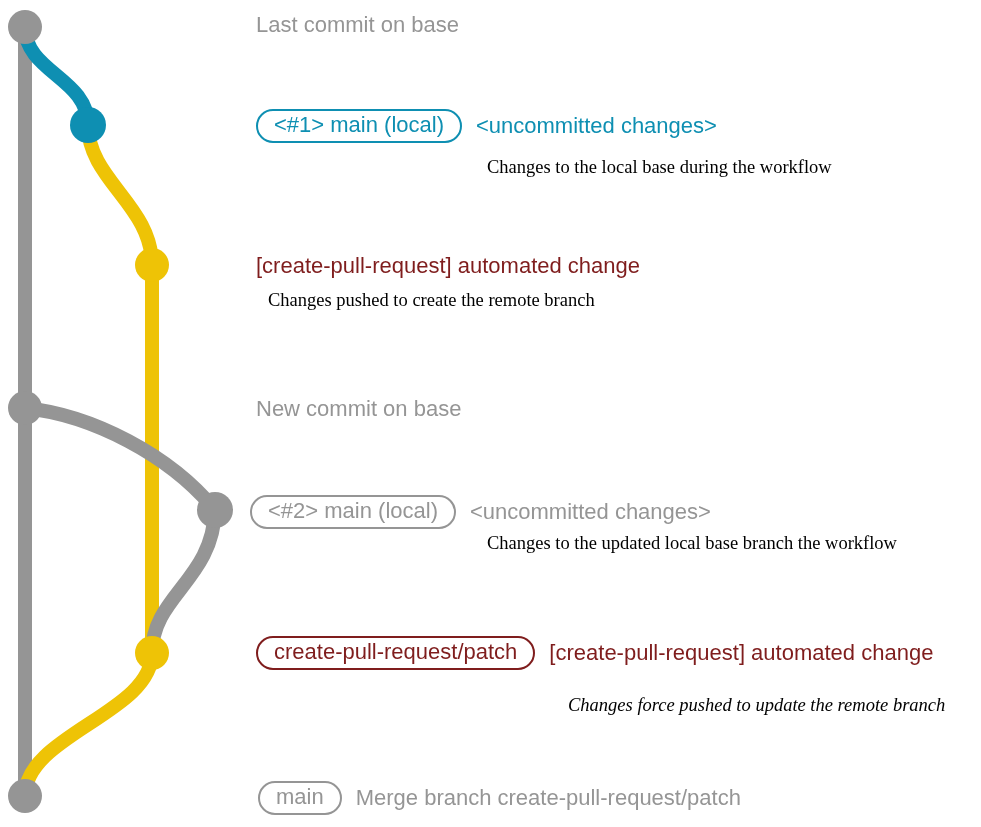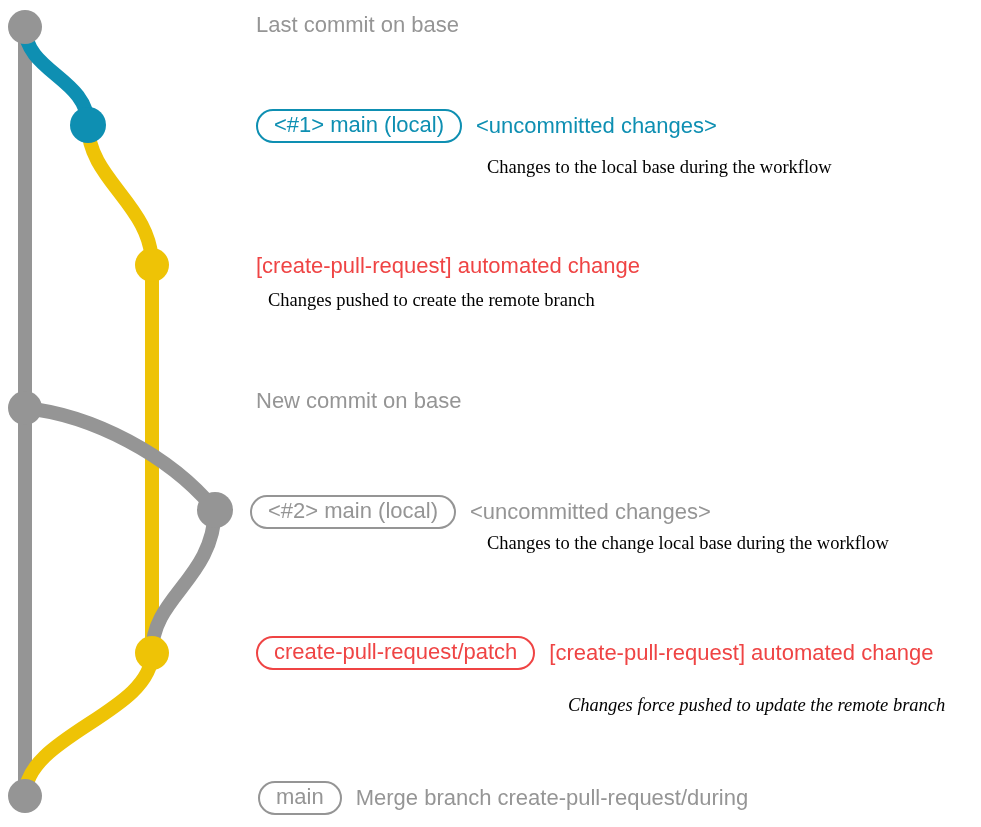--- a/index.html
+++ b/index.html
@@ -68,21 +68,21 @@
     font-family: "Liberation Sans", sans-serif;
     font-size: 22px;
     line-height: 1;
     background: #ffffff;
     margin-right: 14px;
   }
 
   .badge-text { position: relative; top: -1px; }
 
   .tone-blue   { color: #0e8fb2; }
-  .tone-yellow { color: #ef4444; }
+  .tone-yellow { color: #7f1d1d; }
   .tone-gray   { color: #959595; }
 </style>
 </head>
 <body>
 
 <svg id="graph-canvas" viewBox="0 0 981 827" width="981" height="827" xmlns="http://www.w3.org/2000/svg">
 
   <path d="M 25 27 L 25 796" fill="none" stroke="#959595" stroke-width="14" stroke-linecap="round"></path>
 
   <path d="M 25 27 C 25 72, 88 78, 88 125" fill="none" stroke="#0e8fb2" stroke-width="14" stroke-linecap="round"></path>
@@ -118,40 +118,40 @@
     </span>
     <span class="commit-title tone-blue">&lt;uncommitted changes&gt;</span>
   </div>
   <div class="desc" style="left:487px; top:156px;">Changes to the local base during the workflow</div>
 
   <div class="row" style="left:256px; top:253px;">
     <span class="commit-title tone-yellow">[create-pull-request] automated change</span>
   </div>
   <div class="desc" style="left:268px; top:289px;">Changes pushed to create the remote branch</div>
 
-  <div class="row" style="left:256px; top:388px;">
+  <div class="row" style="left:256px; top:396px;">
     <span class="commit-title tone-gray">New commit on base</span>
   </div>
 
   <div class="row" style="left:250px; top:495px;">
     <span class="badge tone-gray">
       <span class="badge-text">&lt;#2&gt; main (local)</span>
     </span>
     <span class="commit-title tone-gray">&lt;uncommitted changes&gt;</span>
   </div>
-  <div class="desc" style="left:487px; top:532px;">Changes to the change local base during the workflow</div>
+  <div class="desc" style="left:487px; top:532px;">Changes to the updated local base branch the workflow</div>
 
   <div class="row" style="left:256px; top:636px;">
     <span class="badge tone-yellow">
       <span class="badge-text">create-pull-request/patch</span>
     </span>
     <span class="commit-title tone-yellow">[create-pull-request] automated change</span>
   </div>
   <div class="desc" style="left:568px; top:694px;font-style:italic;">Changes force pushed to update the remote branch</div>
 
   <div class="row" style="left:258px; top:781px;">
     <span class="badge tone-gray">
       <span class="badge-text">main</span>
     </span>
-    <span class="commit-title tone-gray">Merge branch create-pull-request/during</span>
+    <span class="commit-title tone-gray">Merge branch create-pull-request/patch</span>
   </div>
 
 </div>
 
 </body></html>

